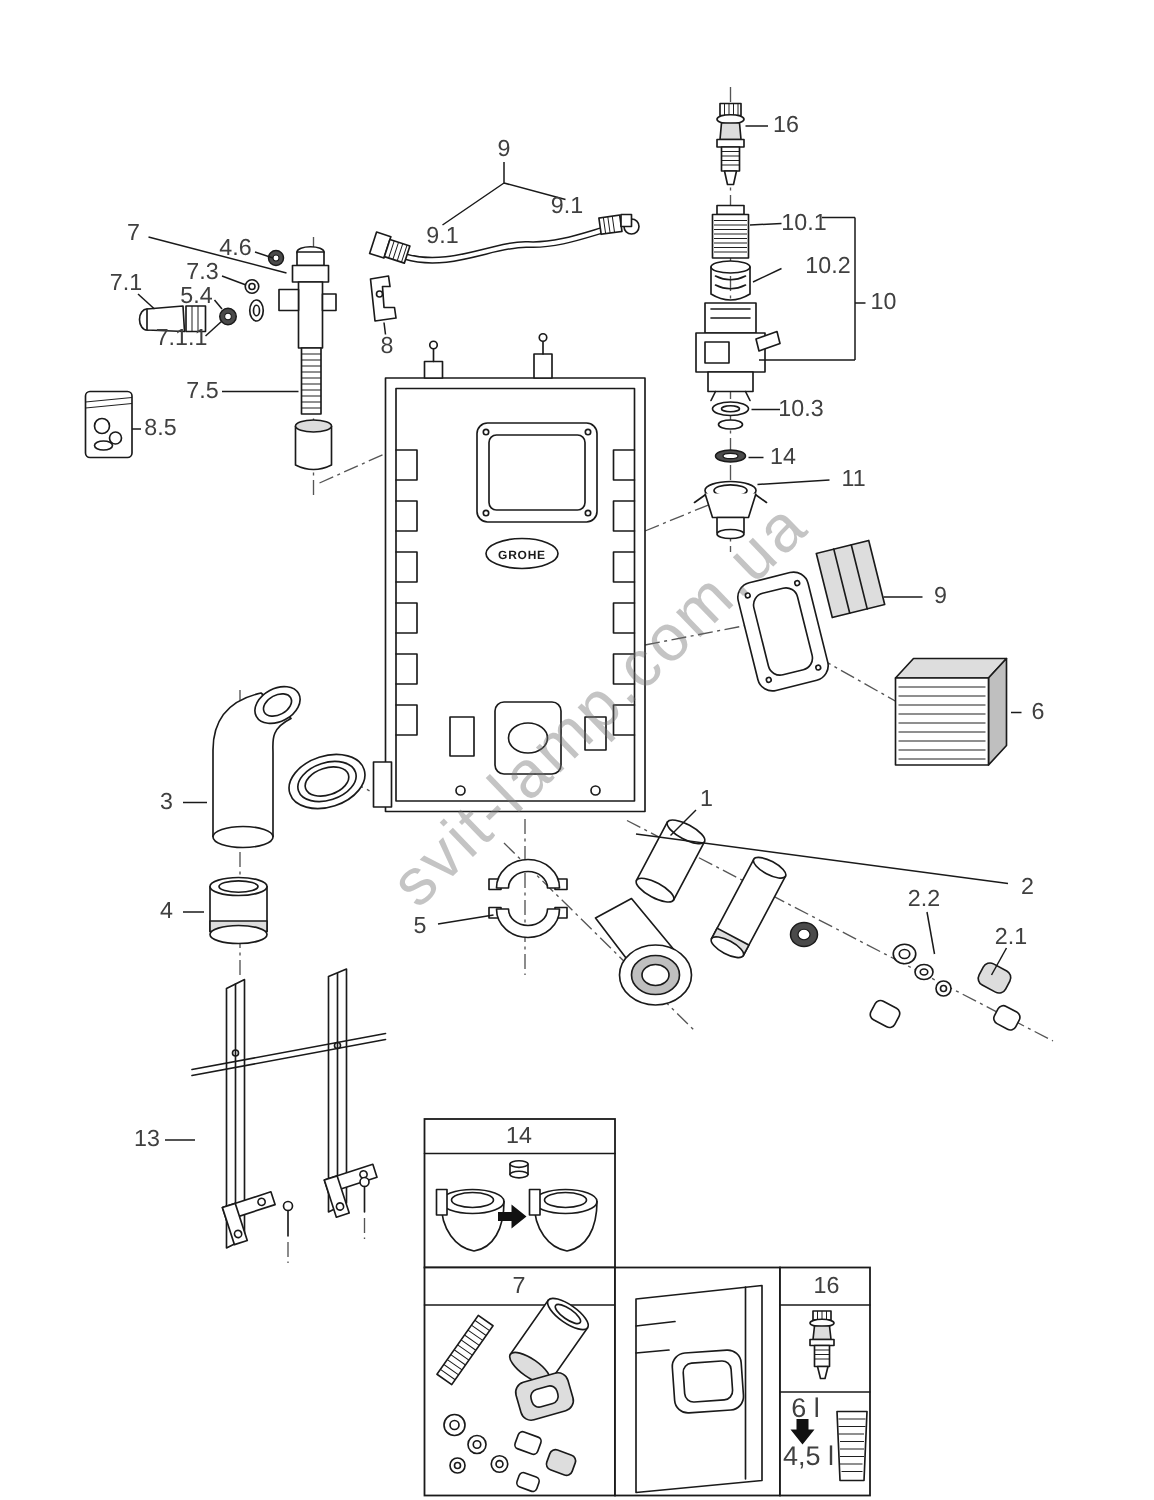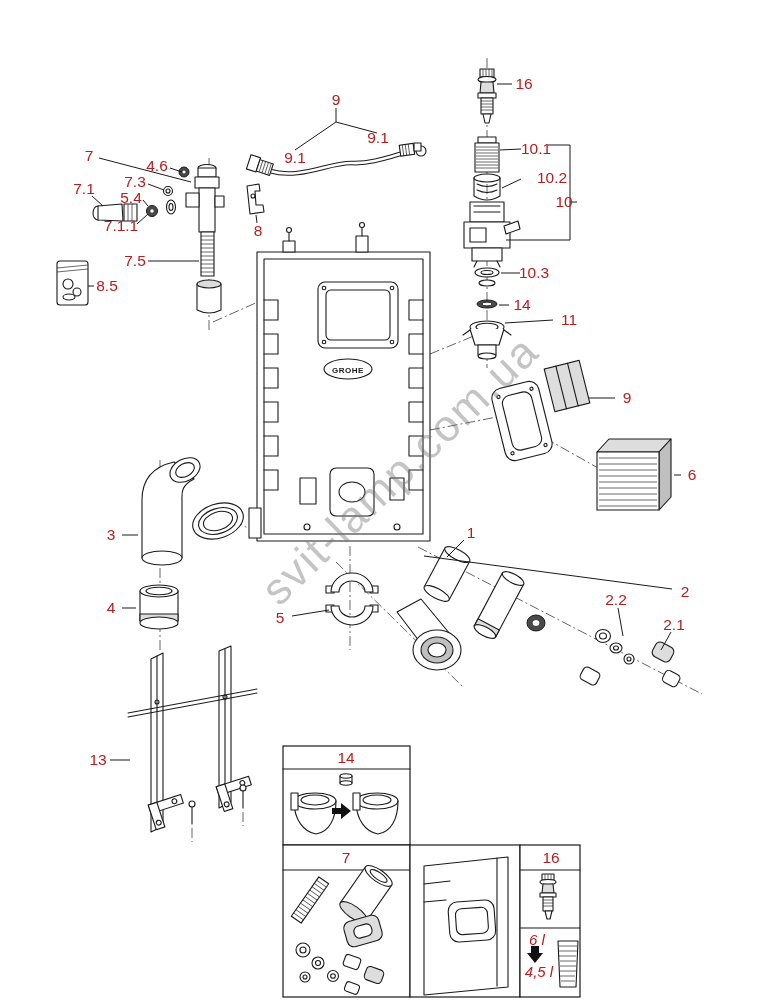--- a/index.html
+++ b/index.html
@@ -2,23 +2,23 @@
 <html><head>
 <meta charset="utf-8">
 <style>
   html,body{margin:0;padding:0;background:#fff;}
   #canvas{position:relative;width:769px;height:1000px;background:#fff;overflow:hidden;
           font-family:"Liberation Sans",sans-serif;}
   #art{position:absolute;left:0;top:0;z-index:1;}
   .watermark{position:absolute;left:160px;top:445px;width:480px;z-index:2;text-align:center;
              font-size:44px;letter-spacing:2px;color:rgba(115,115,115,0.42);
              transform:rotate(-44deg);white-space:nowrap;}
-  .lbl{position:absolute;z-index:3;transform:translate(-50%,-50%);font-size:15.5px;color:#b91c1c;
+  .lbl{position:absolute;z-index:3;transform:translate(-50%,-50%);font-size:15.5px;color:#404040;
        white-space:nowrap;}
-  .lbl.sm{font-size:15px;font-style:italic;}
+  .lbl.sm{font-size:18px;}
   svg .s{stroke:#1a1a1a;stroke-width:1.1;fill:none;stroke-linecap:round;stroke-linejoin:round}
   svg .sw{stroke:#1a1a1a;stroke-width:1.1;fill:#fff;stroke-linejoin:round}
   svg .sg{stroke:#1a1a1a;stroke-width:1.1;fill:#ddd;stroke-linejoin:round}
   svg .sG{stroke:#1a1a1a;stroke-width:1.1;fill:#bfbfbf;stroke-linejoin:round}
   svg .sd{stroke:#1a1a1a;stroke-width:1;fill:#4a4a4a}
   svg .axis{stroke:#555;stroke-width:0.9;stroke-dasharray:10 3 2 3;fill:none}
   svg .lead{stroke:#1a1a1a;stroke-width:1;fill:none}
   svg .hatch{stroke:#1a1a1a;stroke-width:0.65;fill:none}
   svg .box{stroke:#1a1a1a;stroke-width:1.2;fill:#fff}
 </style>
@@ -402,21 +402,21 @@
     <path class="lead" d="M671,632 L661,650"></path>
     <path class="lead" d="M110,760 H130"></path>
   </g>
 </svg>
 
 <div class="watermark">svit-lamp.com.ua</div>
 
 <div class="lbl" style="left:524px;top:84px">16</div>
 <div class="lbl" style="left:536px;top:149px">10.1</div>
 <div class="lbl" style="left:552px;top:178px">10.2</div>
-<div class="lbl" style="left:564px;top:202px">10</div>
+<div class="lbl" style="left:589px;top:202px">10</div>
 <div class="lbl" style="left:534px;top:273px">10.3</div>
 <div class="lbl" style="left:522px;top:305px">14</div>
 <div class="lbl" style="left:569px;top:320px">11</div>
 <div class="lbl" style="left:336px;top:100px">9</div>
 <div class="lbl" style="left:295px;top:158px">9.1</div>
 <div class="lbl" style="left:378px;top:138px">9.1</div>
 <div class="lbl" style="left:89px;top:156px">7</div>
 <div class="lbl" style="left:157px;top:166px">4.6</div>
 <div class="lbl" style="left:135px;top:182px">7.3</div>
 <div class="lbl" style="left:84px;top:189px">7.1</div>

